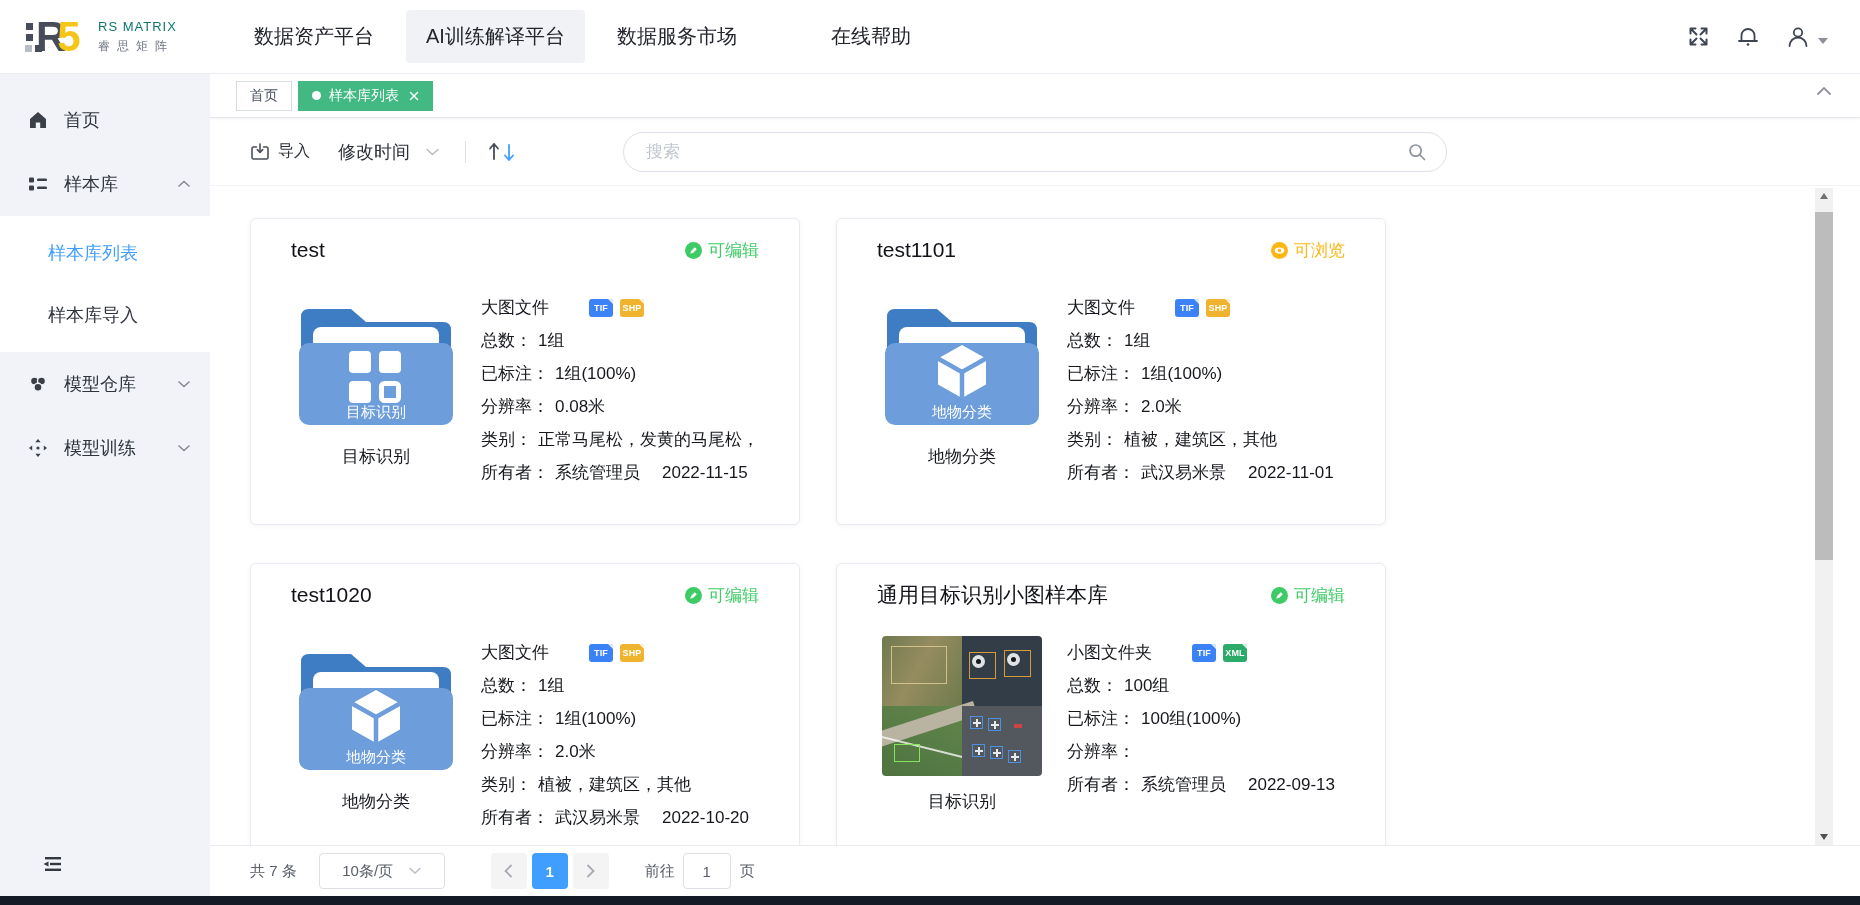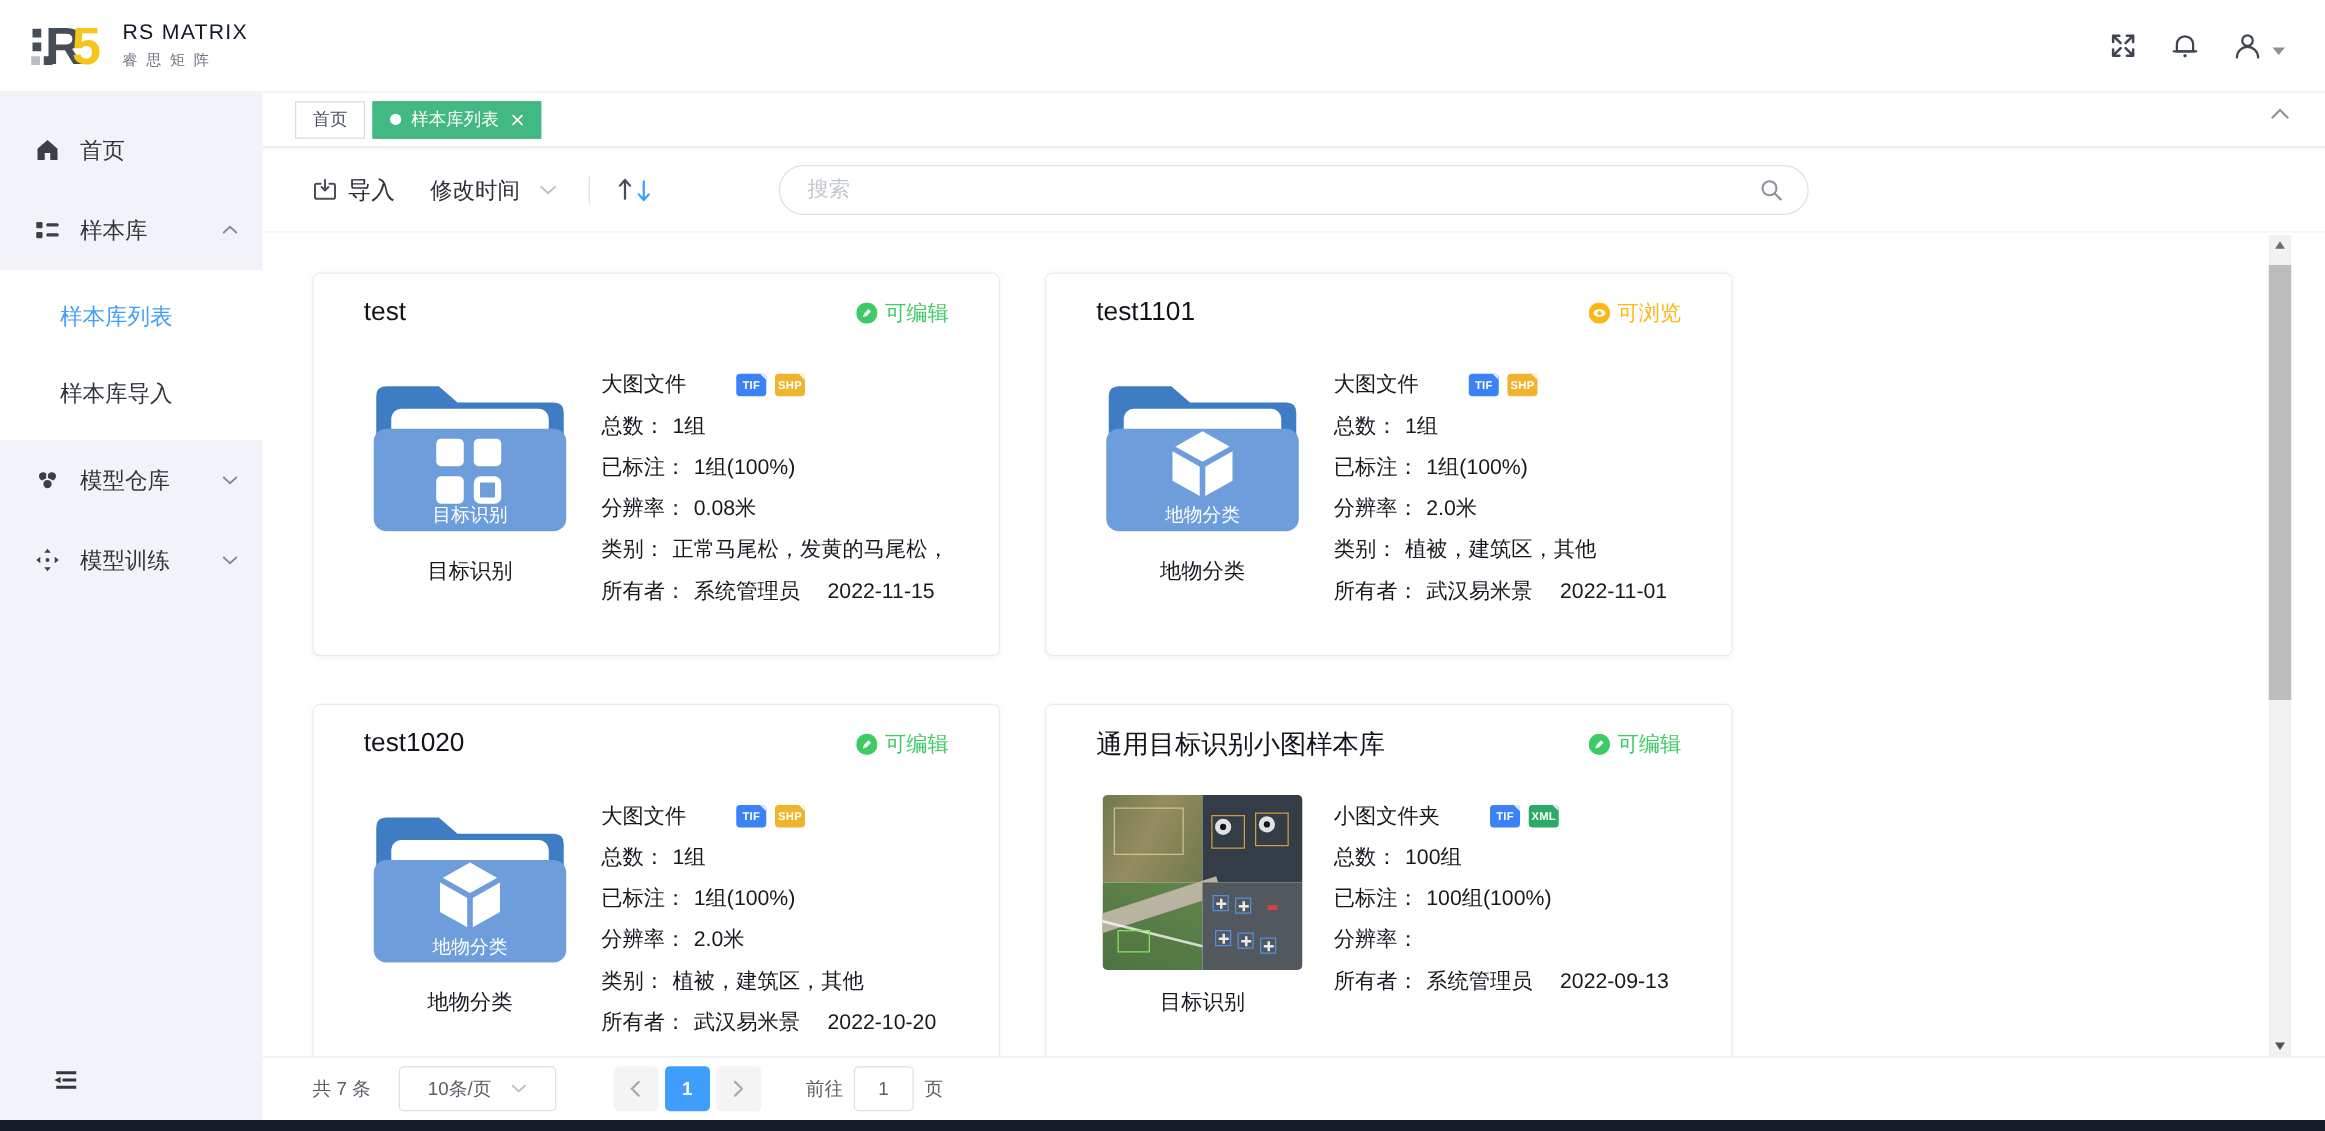--- a/index.html
+++ b/index.html
@@ -14,21 +14,21 @@
   
   .app-header { position:absolute; top:0; left:0; right:0; height:74px; background:#fff;
     border-bottom:1px solid #ebedf2; display:flex; align-items:center; z-index:30; }
   .logo { display:flex; align-items:center; margin-left:26px; width:196px; cursor:pointer; }
   .logo-mark { position:relative; width:64px; height:48px; display:flex; align-items:center; }
   .logo-pixels { position:absolute; left:0; top:10px; width:7px; height:7px; background:#464c58;
     box-shadow:0 11px 0 #464c58, 9px 22px 0 #464c58, -1px 22px 0 #b9bec6; }
   .logo-r { font-size:42px; font-weight:900; color:#464c58; margin-left:10px; line-height:1; }
   .logo-5 { font-size:42px; font-weight:900; color:#f5c518; margin-left:-9px; line-height:1; }
   .logo-text { margin-left:8px; display:flex; flex-direction:column; }
-  .logo-name { font-size:17px; color:#0f172a; letter-spacing:1px; }
+  .logo-name { font-size:13px; color:#0f766e; letter-spacing:1px; }
   .logo-cn { font-size:12px; color:#707683; letter-spacing:7px; margin-top:4px; }
   .main-nav { display:flex; align-items:center; margin-left:12px; }
   .nav-item { font-size:20px; color:#23262d; padding:13px 20px; border-radius:4px; cursor:pointer; margin-right:12px; white-space:nowrap; }
   .nav-item.active { background:#f1f2f6; }
   .nav-item.nav-help { margin-left:42px; }
   .header-icons { margin-left:auto; margin-right:32px; display:flex; align-items:center; gap:26px; color:#3f4652; }
   .hicon { cursor:pointer; display:flex; align-items:center; }
   .user-caret { width:0; height:0; border-left:5px solid transparent; border-right:5px solid transparent;
     border-top:6px solid #8b9099; margin-left:8px; margin-top:8px; }
 
@@ -49,21 +49,21 @@
   .tabbar { position:relative; height:44px; background:#fff; border-bottom:1px solid #e3e6ec;
     box-shadow:0 1px 3px rgba(0,0,0,.05); display:flex; align-items:center; padding-left:26px; z-index:5; }
   .tab { height:30px; display:inline-flex; align-items:center; padding:0 13px; border:1px solid #d8dce5;
     background:#fff; color:#495060; font-size:14px; margin-right:6px; cursor:pointer; white-space:nowrap; }
   .tab.active { background:#42b983; border-color:#42b983; color:#fff; }
   .tab-dot { width:9px; height:9px; border-radius:50%; background:#fff; margin-right:8px; }
   .tab-close { margin-left:10px; display:flex; cursor:pointer; }
   .tabbar-collapse { position:absolute; right:28px; top:12px; cursor:pointer; color:#909399; }
 
   .toolbar { position:relative; height:68px; display:flex; align-items:center; padding-left:40px; border-bottom:1px solid #f3f4f6; }
-  .btn-import { display:flex; align-items:center; gap:8px; font-size:19px; color:#2d3138; cursor:pointer; }
+  .btn-import { display:flex; align-items:center; gap:8px; font-size:16px; color:#2d3138; cursor:pointer; }
   .sort-select { display:flex; align-items:center; margin-left:28px; font-size:18px; color:#2d3138; gap:16px; cursor:pointer; }
   .tool-divider { width:1px; height:22px; background:#dcdfe6; margin:0 22px 0 26px; }
   .sort-arrows { display:flex; align-items:center; cursor:pointer; }
   .search-wrap { position:absolute; left:413px; top:14px; width:824px; height:40px; }
   .search-input { width:100%; height:100%; border:1px solid #dde0e6; border-radius:20px;
     padding:0 52px 0 22px; font-size:17px; color:#333; outline:none; background:#fff;
     font-family:"Liberation Sans","DejaVu Sans",sans-serif; }
   .search-input::placeholder { color:#c2c7cf; }
   .search-icon { position:absolute; right:20px; top:10px; }
 
@@ -150,20 +150,26 @@
     <div class="logo-mark">
       <div class="logo-pixels"></div>
       <span class="logo-r">R</span>
       <span class="logo-5">5</span>
     </div>
     <div class="logo-text">
       <span class="logo-name">RS MATRIX</span>
       <span class="logo-cn">睿思矩阵</span>
     </div>
   </div>
+  <nav class="main-nav">
+    <div class="nav-item">数据资产平台</div>
+    <div class="nav-item active">AI训练解译平台</div>
+    <div class="nav-item">数据服务市场</div>
+    <div class="nav-item nav-help">在线帮助</div>
+  </nav>
   <div class="header-icons">
     <span class="hicon">
       <svg width="23" height="23" viewBox="0 0 23 23" fill="none" stroke="#3f4652" stroke-width="2" stroke-linecap="round">
         <path d="M9.5 9.5 L3.5 3.5 M3.5 3.5 h5 M3.5 3.5 v5"></path>
         <path d="M13.5 9.5 L19.5 3.5 M19.5 3.5 h-5 M19.5 3.5 v5"></path>
         <path d="M13.5 13.5 L19.5 19.5 M19.5 19.5 h-5 M19.5 19.5 v-5"></path>
         <path d="M9.5 13.5 L3.5 19.5 M3.5 19.5 h5 M3.5 19.5 v-5"></path>
       </svg>
     </span>
     <span class="hicon">

